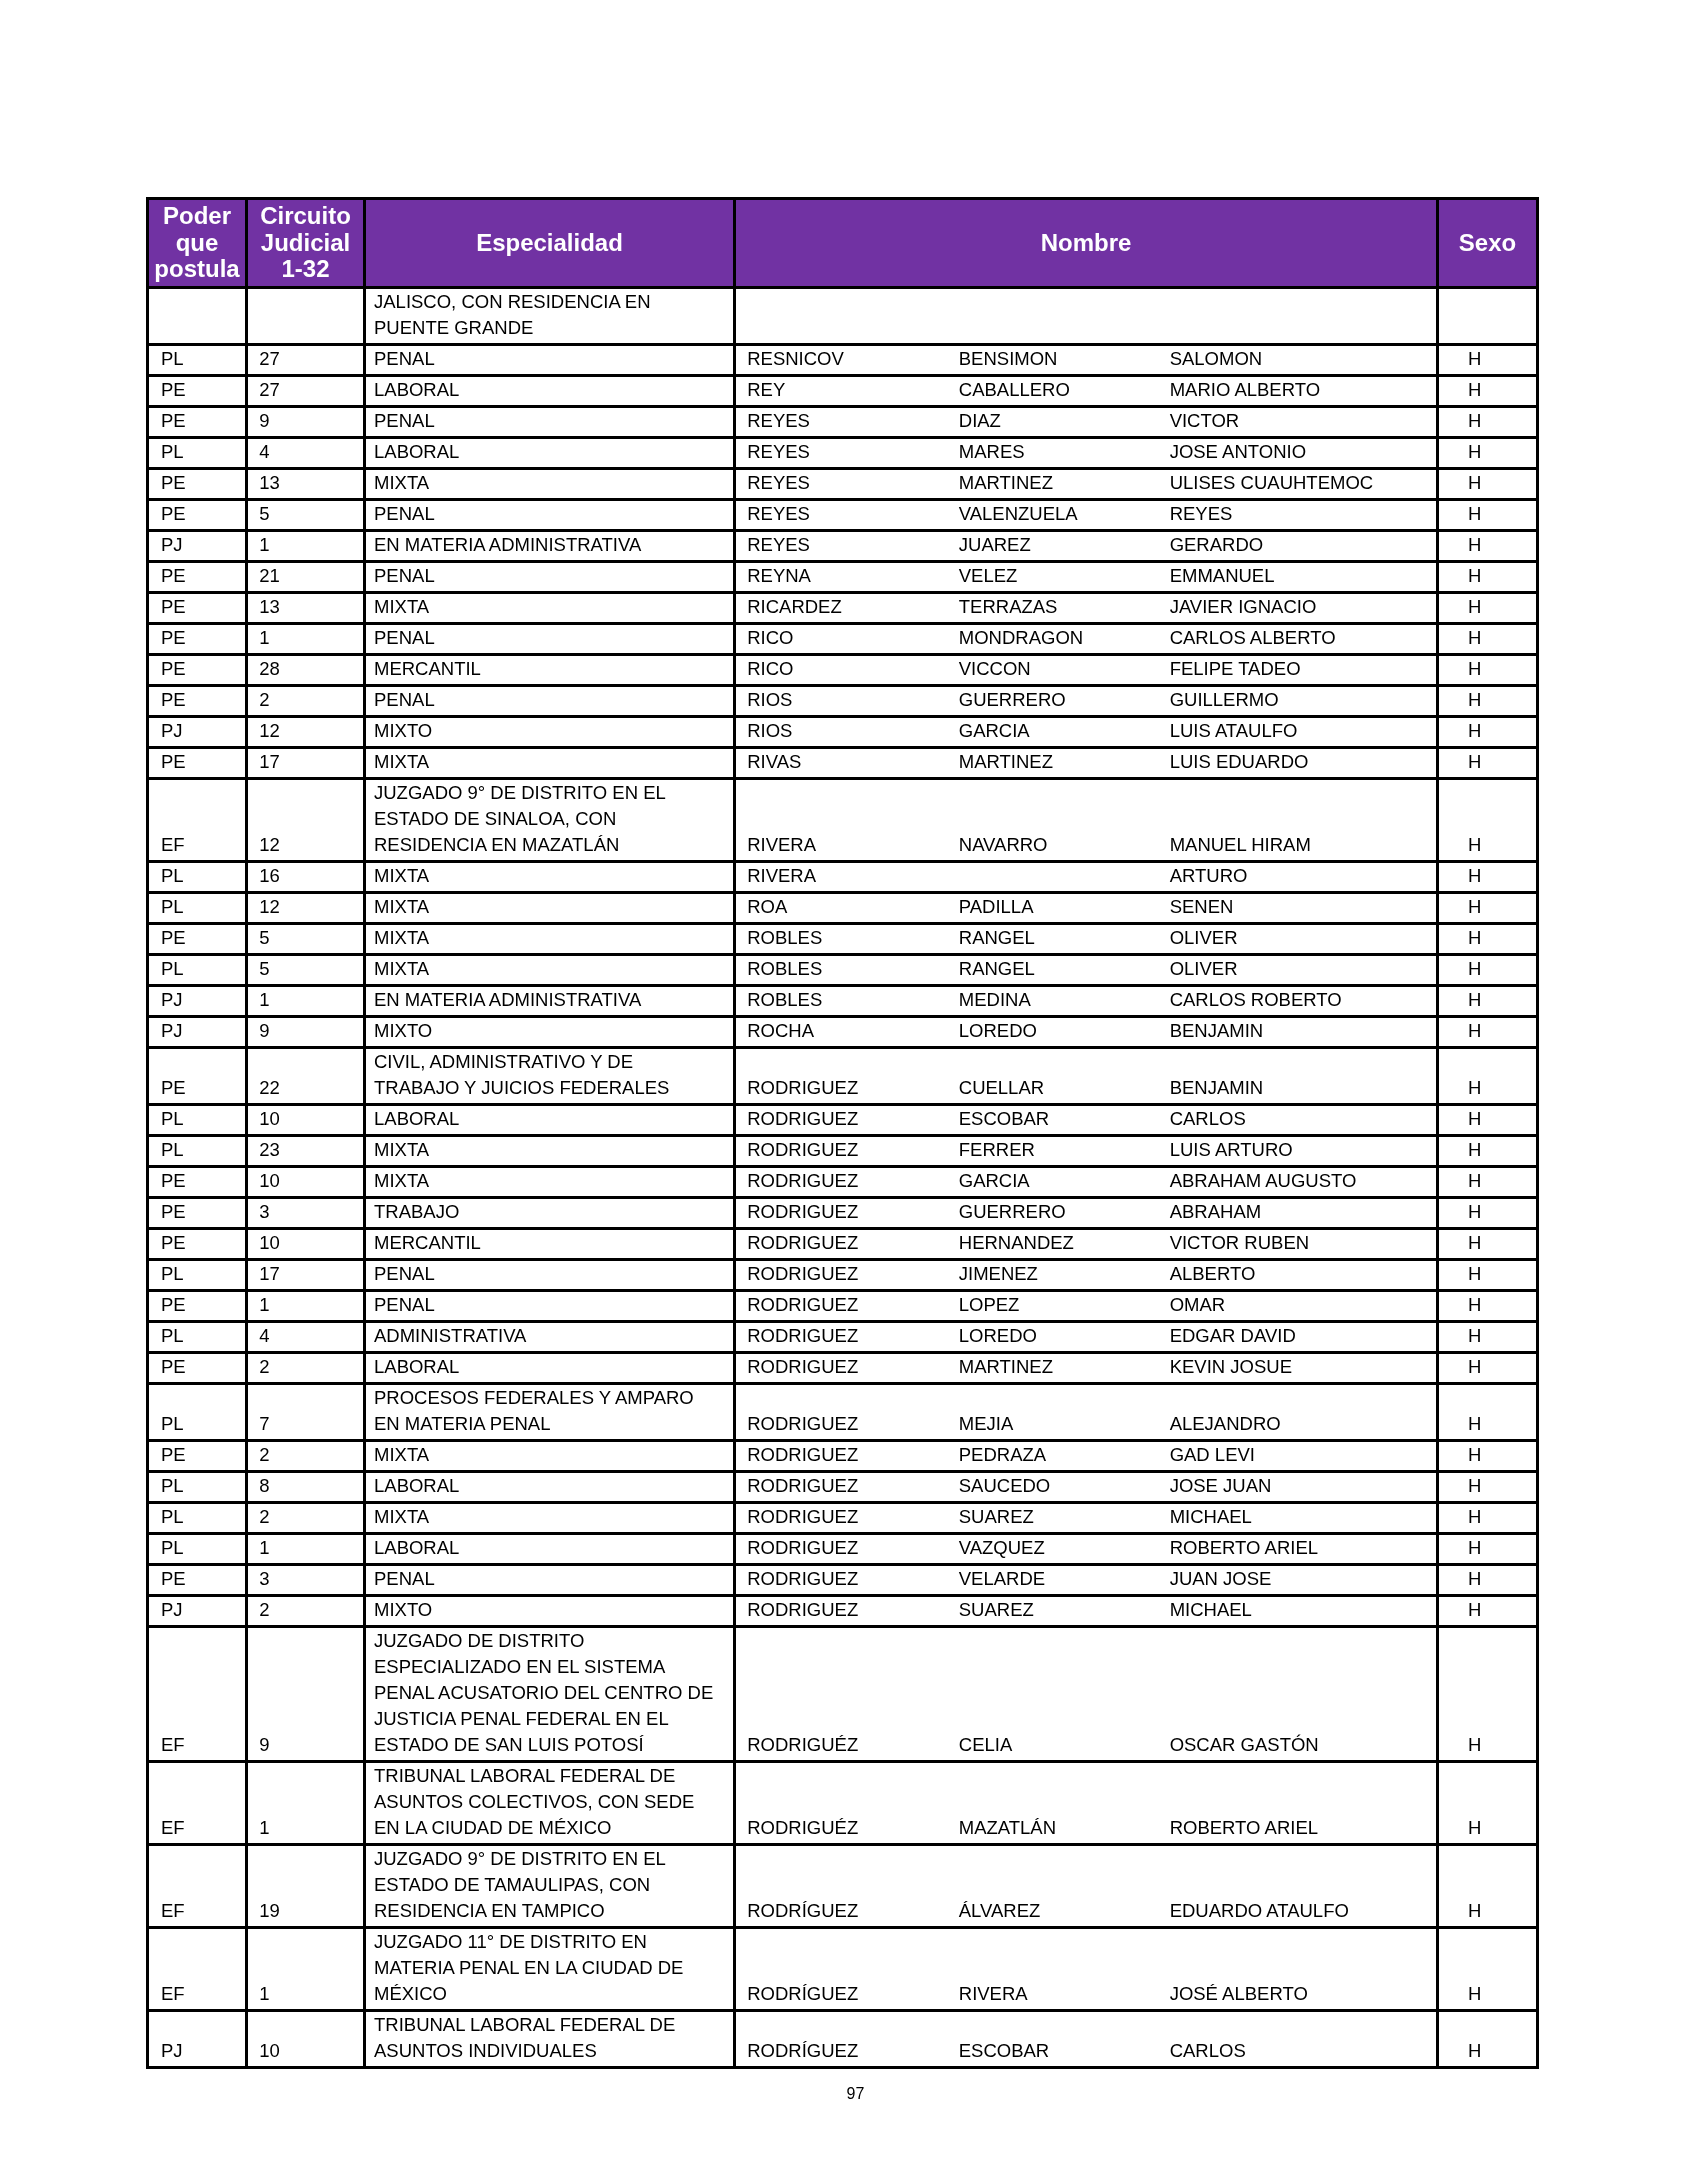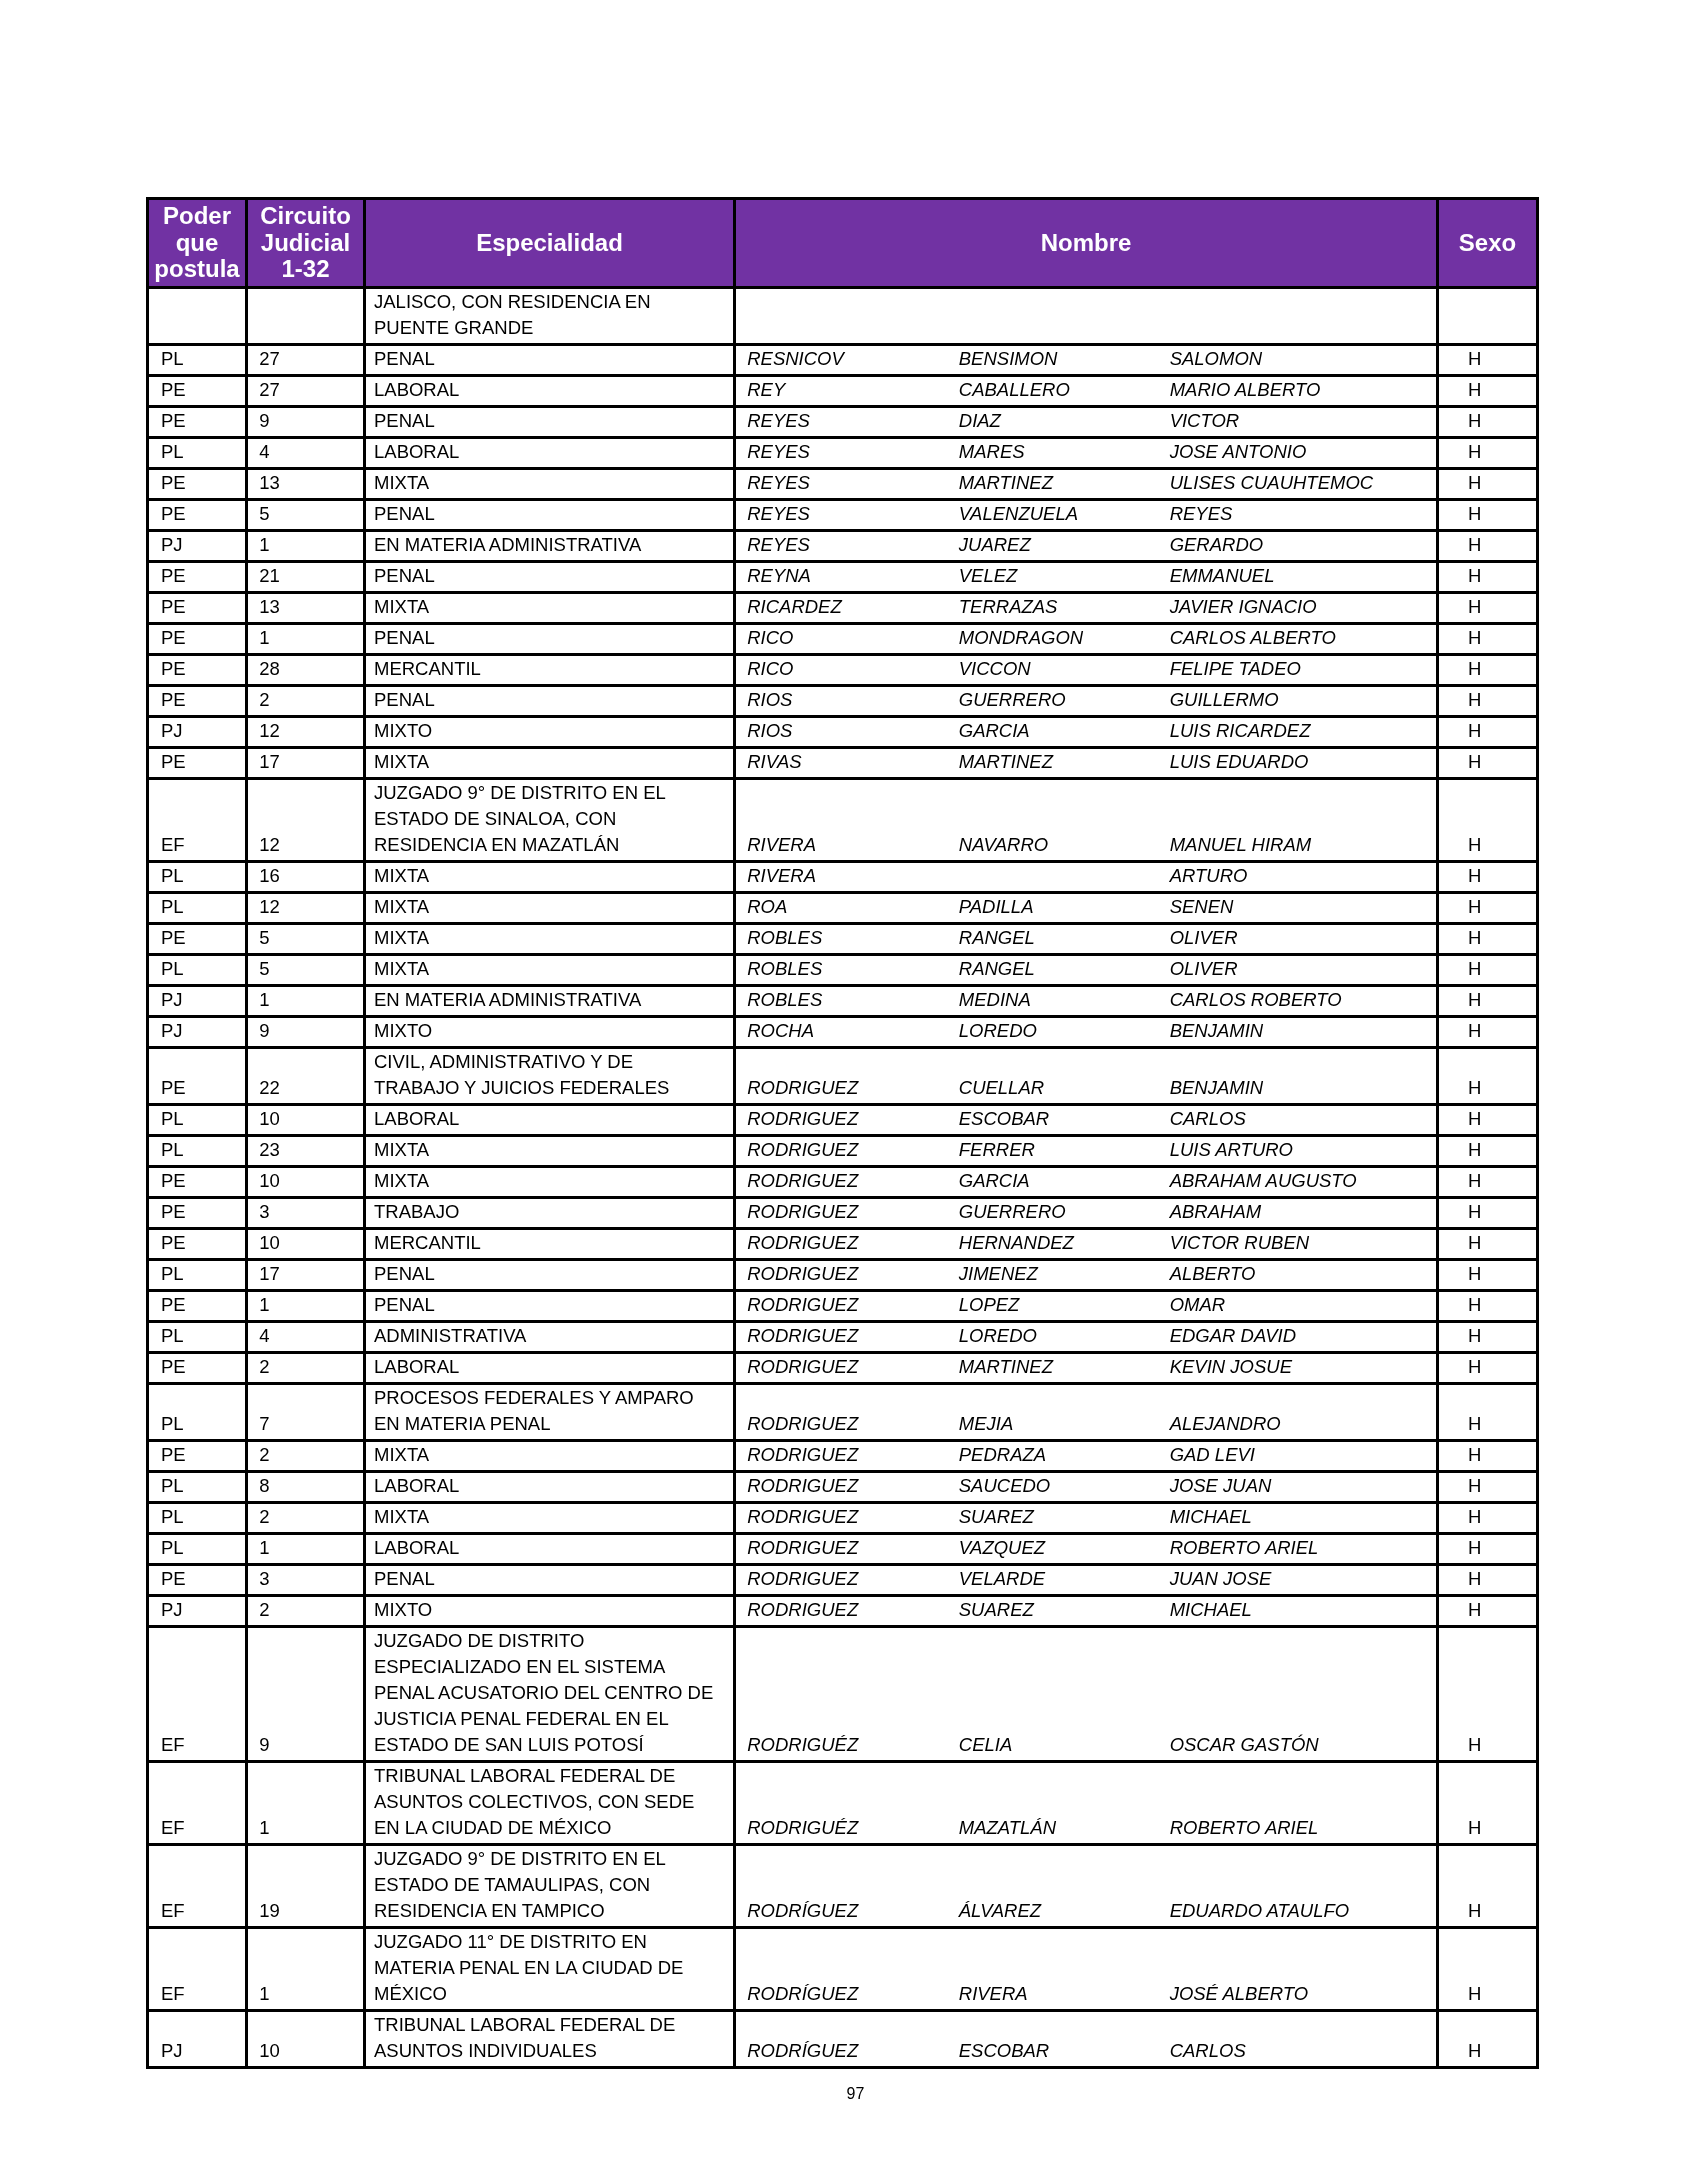--- a/index.html
+++ b/index.html
@@ -48,21 +48,20 @@
     overflow:hidden;
   }
   td.c-poder{padding-left:12px;}
   td.c-circ{padding-left:11.2px;margin-top:40px;}
   td.c-esp{padding-left:8px;white-space:pre-line;margin-top:32px;}
   td.c-sexo{padding-left:29px;}
   .ngrid{
     display:grid;
     grid-template-columns:30.4% 30.3% 1fr;
     width:100%;
-    font-style:italic;
   }
   .ngrid span{
     padding-left:11.2px;
     white-space:nowrap;
     overflow:hidden;
   }
   .page-number{
     position:absolute;left:12px;top:2085px;width:100%;
     text-align:center;font-size:16px;color:var(--text);
   }
@@ -278,21 +277,21 @@
   </tr>
 
   <tr>
     <td class="c-poder">PJ</td>
     <td class="c-circ">12</td>
     <td class="c-esp">MIXTO</td>
     <td class="c-nombre">
       <div class="ngrid">
         <span>RIOS</span>
         <span>GARCIA</span>
-        <span>LUIS RICARDEZ</span>
+        <span>LUIS ATAULFO</span>
       </div>
     </td>
     <td class="c-sexo">H</td>
   </tr>
 
   <tr>
     <td class="c-poder">PE</td>
     <td class="c-circ">17</td>
     <td class="c-esp">MIXTA</td>
     <td class="c-nombre">

